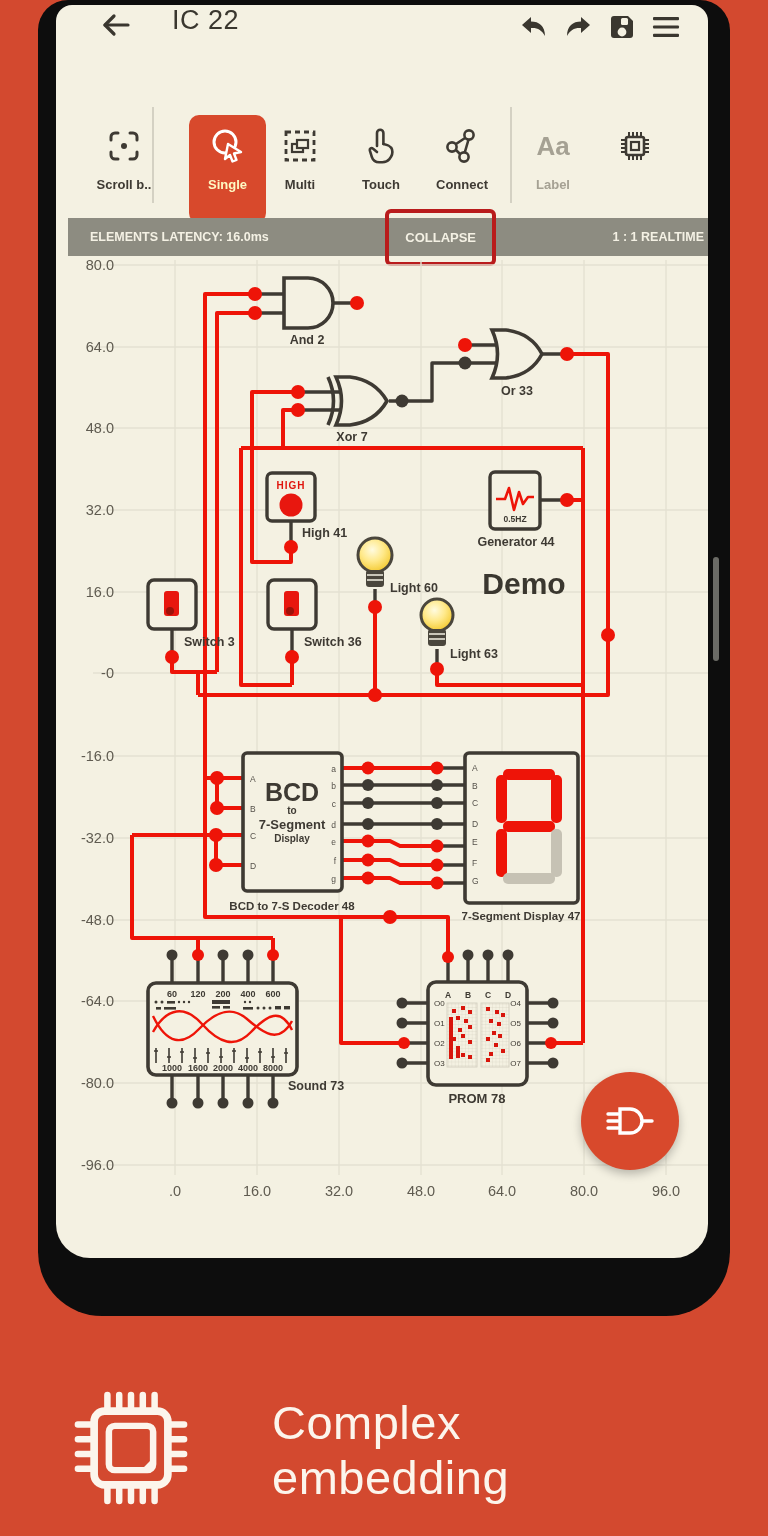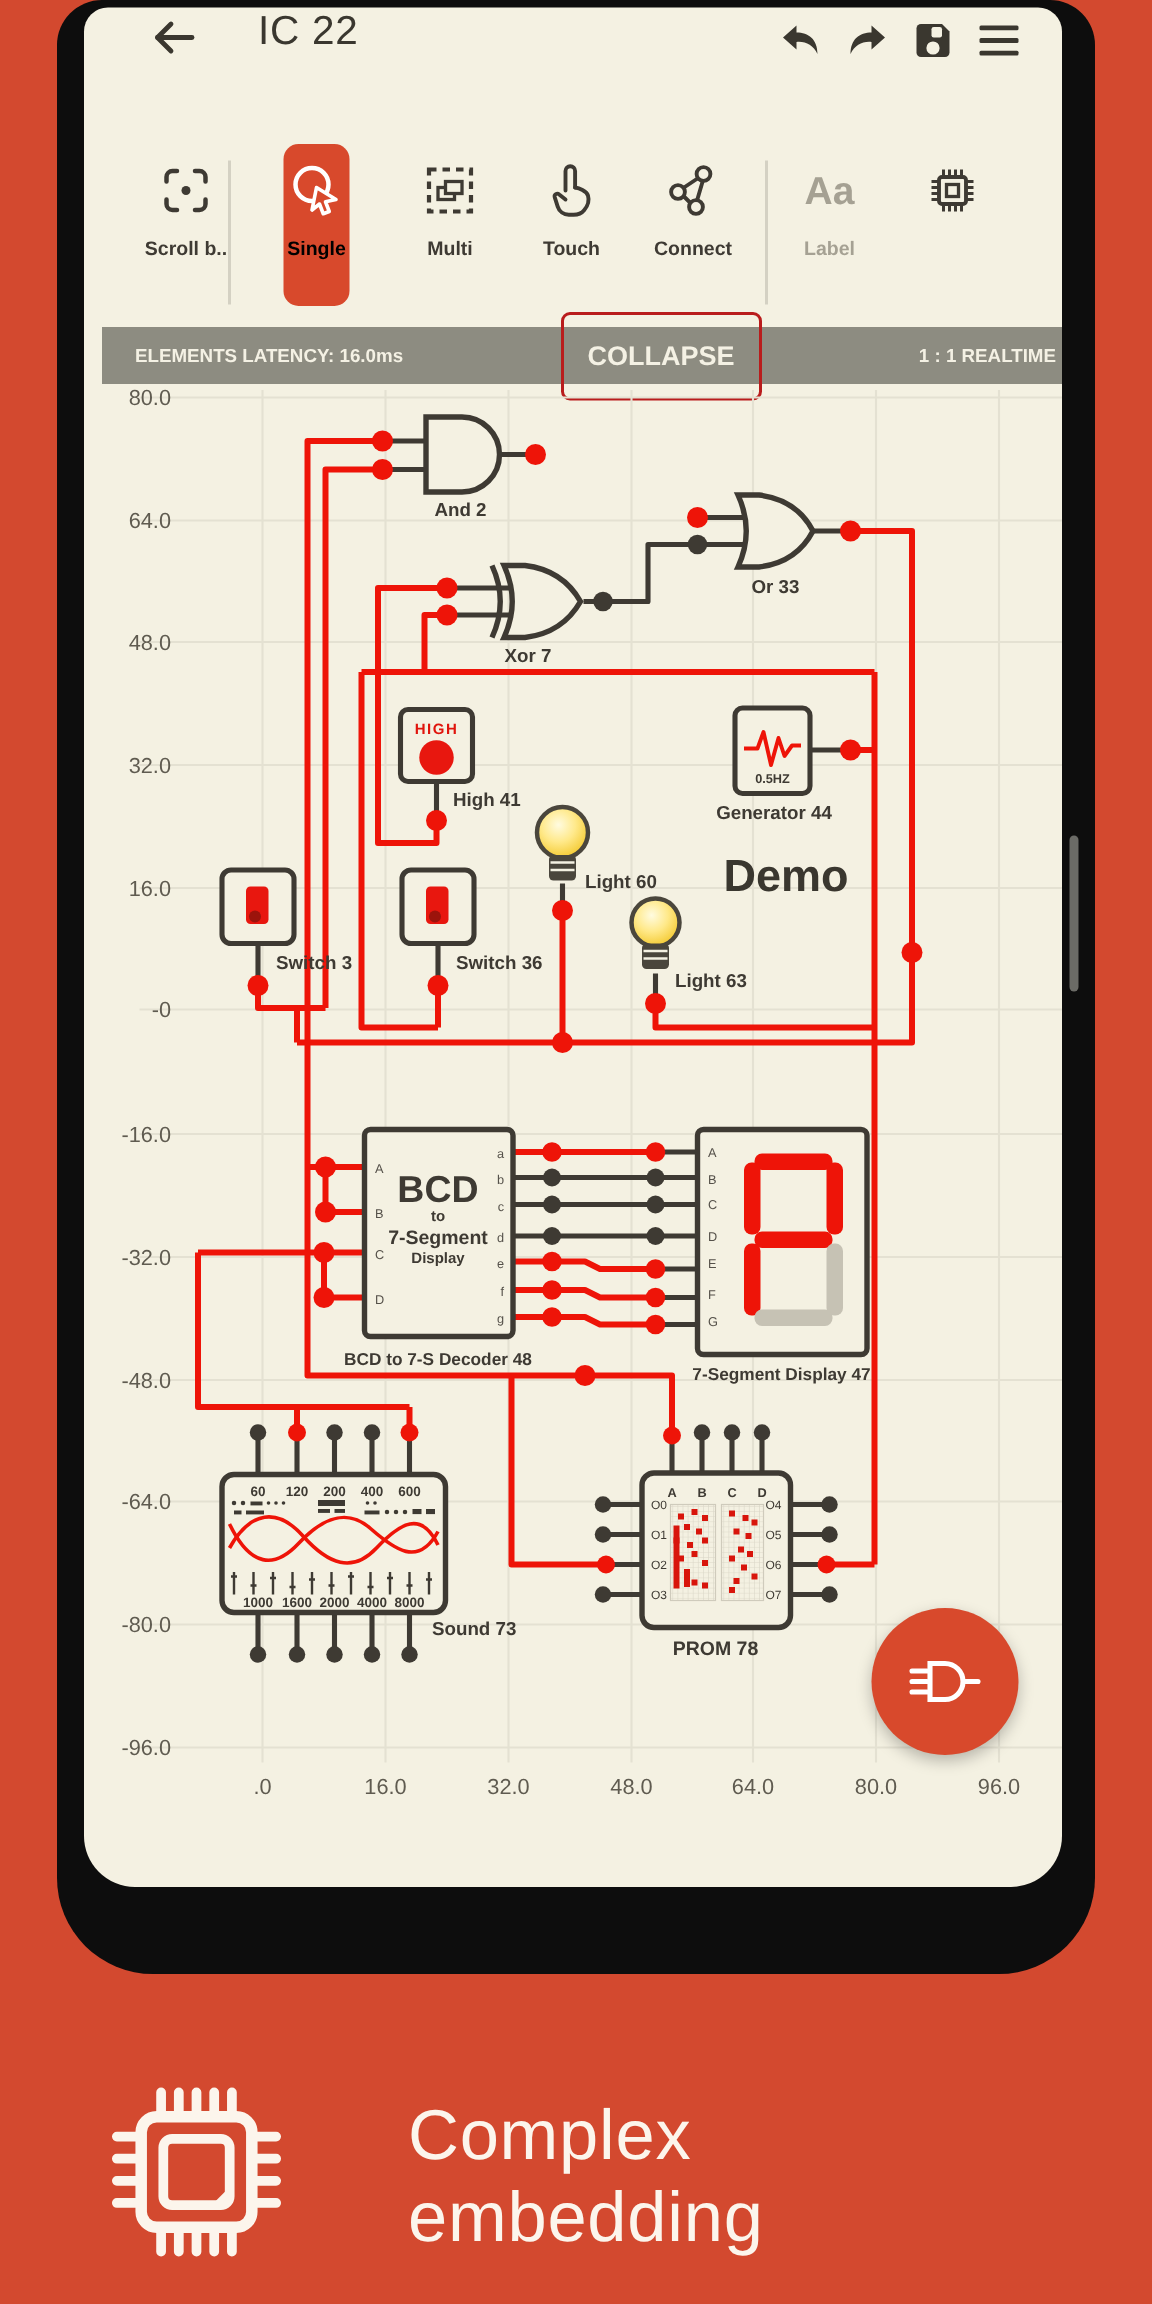--- a/index.html
+++ b/index.html
@@ -16,33 +16,33 @@
   
   .appbar { position:absolute; left:0; top:0; width:652px; height:90px; display:flex; }
   .appbar .back { margin-left:40px; width:40px; height:40px; display:flex; align-items:center; justify-content:center; }
   .appbar .title { margin-left:36px; font-size:27px; color:#3a372f; letter-spacing:.5px; }
   .appbar .spacer { flex:1; }
   .abtn { width:44px; height:44px; display:flex; align-items:center; justify-content:center; }
   .abtn:last-child { margin-right:20px; }
 
   
   .toolbar { position:absolute; left:0; top:90px; width:652px; height:123px; }
-  .titem { position:absolute; top:1px; width:84px; height:108px; text-align:center; color:#3e3a33; }
+  .titem { position:absolute; top:20px; width:84px; height:108px; text-align:center; color:#3e3a33; }
   .titem .ticon { height:62px; display:flex; align-items:center; justify-content:center; }
   .titem .tlabel { font-size:13px; font-weight:bold; }
-  .titem.selected { background:#d8492c; border-radius:10px; color:#000000; width:44px; }
+  .titem.selected { background:#d8492c; border-radius:10px; color:#fef9c3; width:77px; }
   .titem.disabled { color:#a5a193; }
   .tdivider { position:absolute; top:12px; width:2px; height:96px; background:#d4d1c3; }
 
   
   .statusbar { position:absolute; left:12px; top:213px; width:652px; height:38px; background:#8d8c81;
                display:flex; align-items:center; color:#f4f1e4; font-size:12.5px; font-weight:bold; }
   .statusbar .lat { margin-left:22px; }
   .statusbar .mid { flex:1; display:flex; justify-content:center; }
-  .collapse-btn { border:2px solid #b91c1c; border-radius:6px; padding:17px 16px; font-size:18px;
+  .collapse-btn { border:4px solid #b91c1c; border-radius:6px; padding:17px 16px; font-size:13px;
                   font-weight:bold; color:#f4f1e4; background:transparent; }
   .statusbar .rt { margin-right:16px; }
 
   
   .canvas { position:absolute; left:0; top:251px; width:652px; height:765px; }
   .canvas svg.main { position:absolute; left:0; top:0; }
 
   
   .fab { position:absolute; left:525px; top:816px; width:98px; height:98px; border-radius:50%;
          background:#d8492c; display:flex; align-items:center; justify-content:center;

